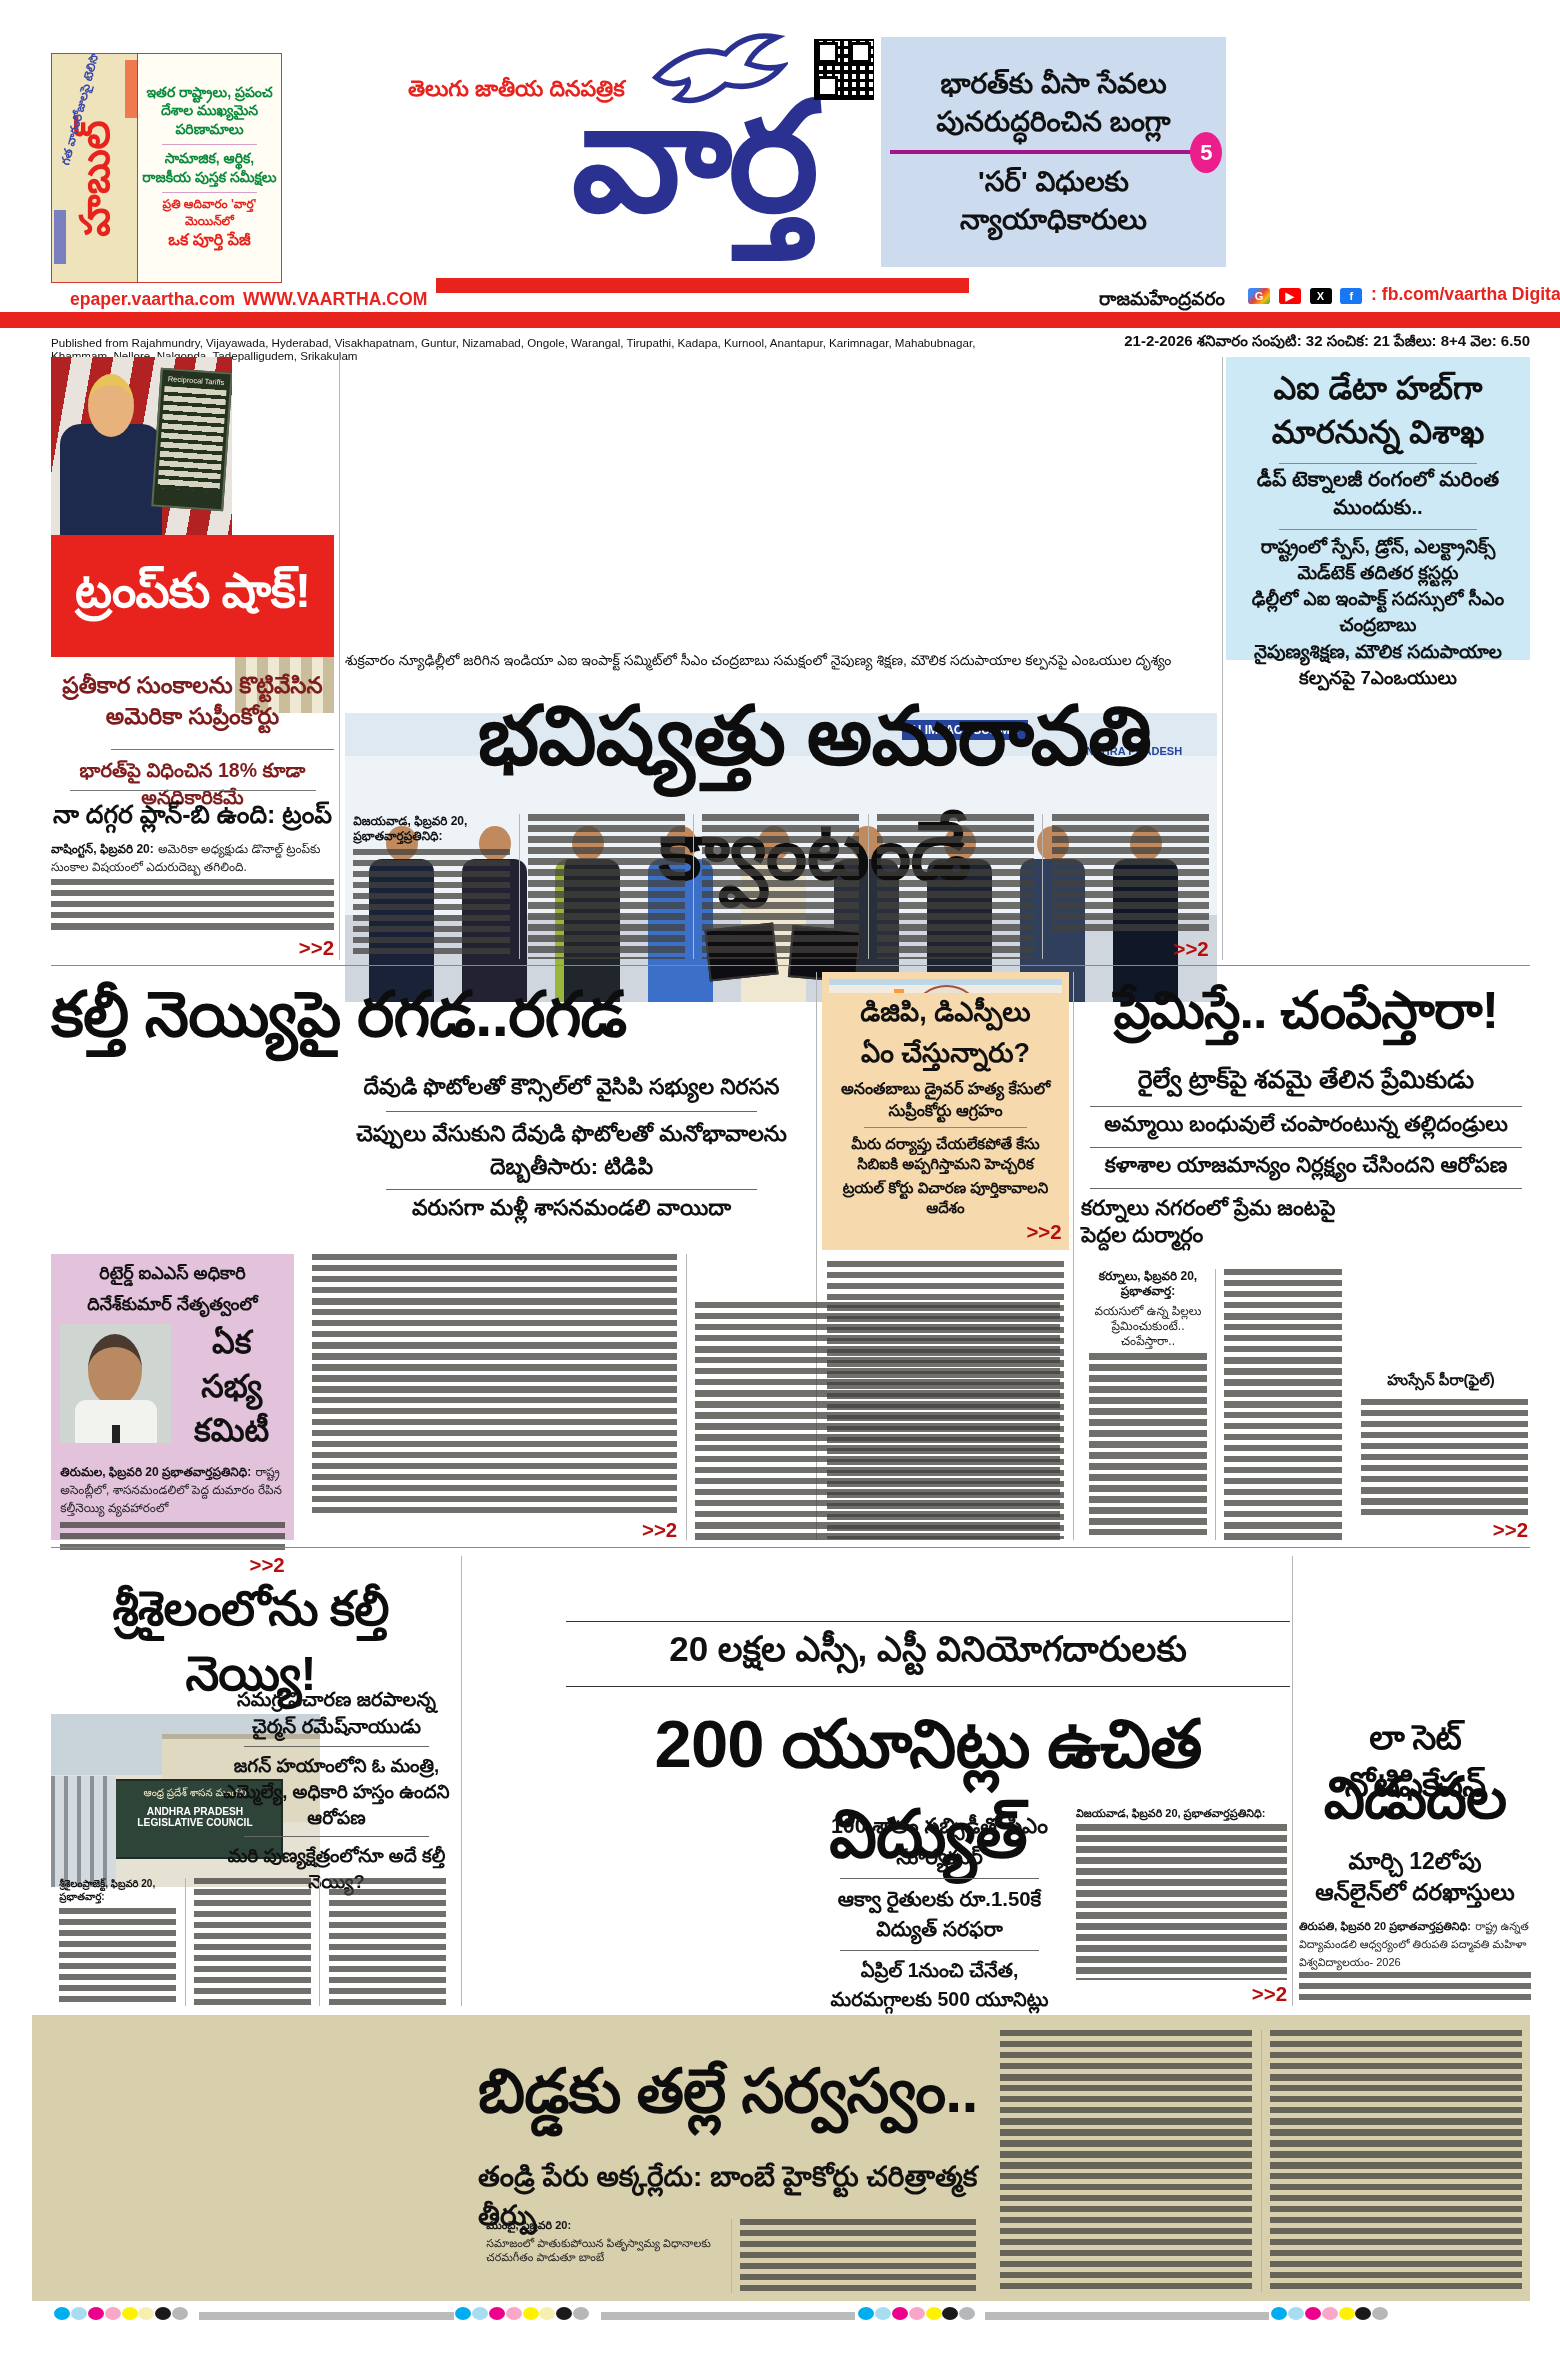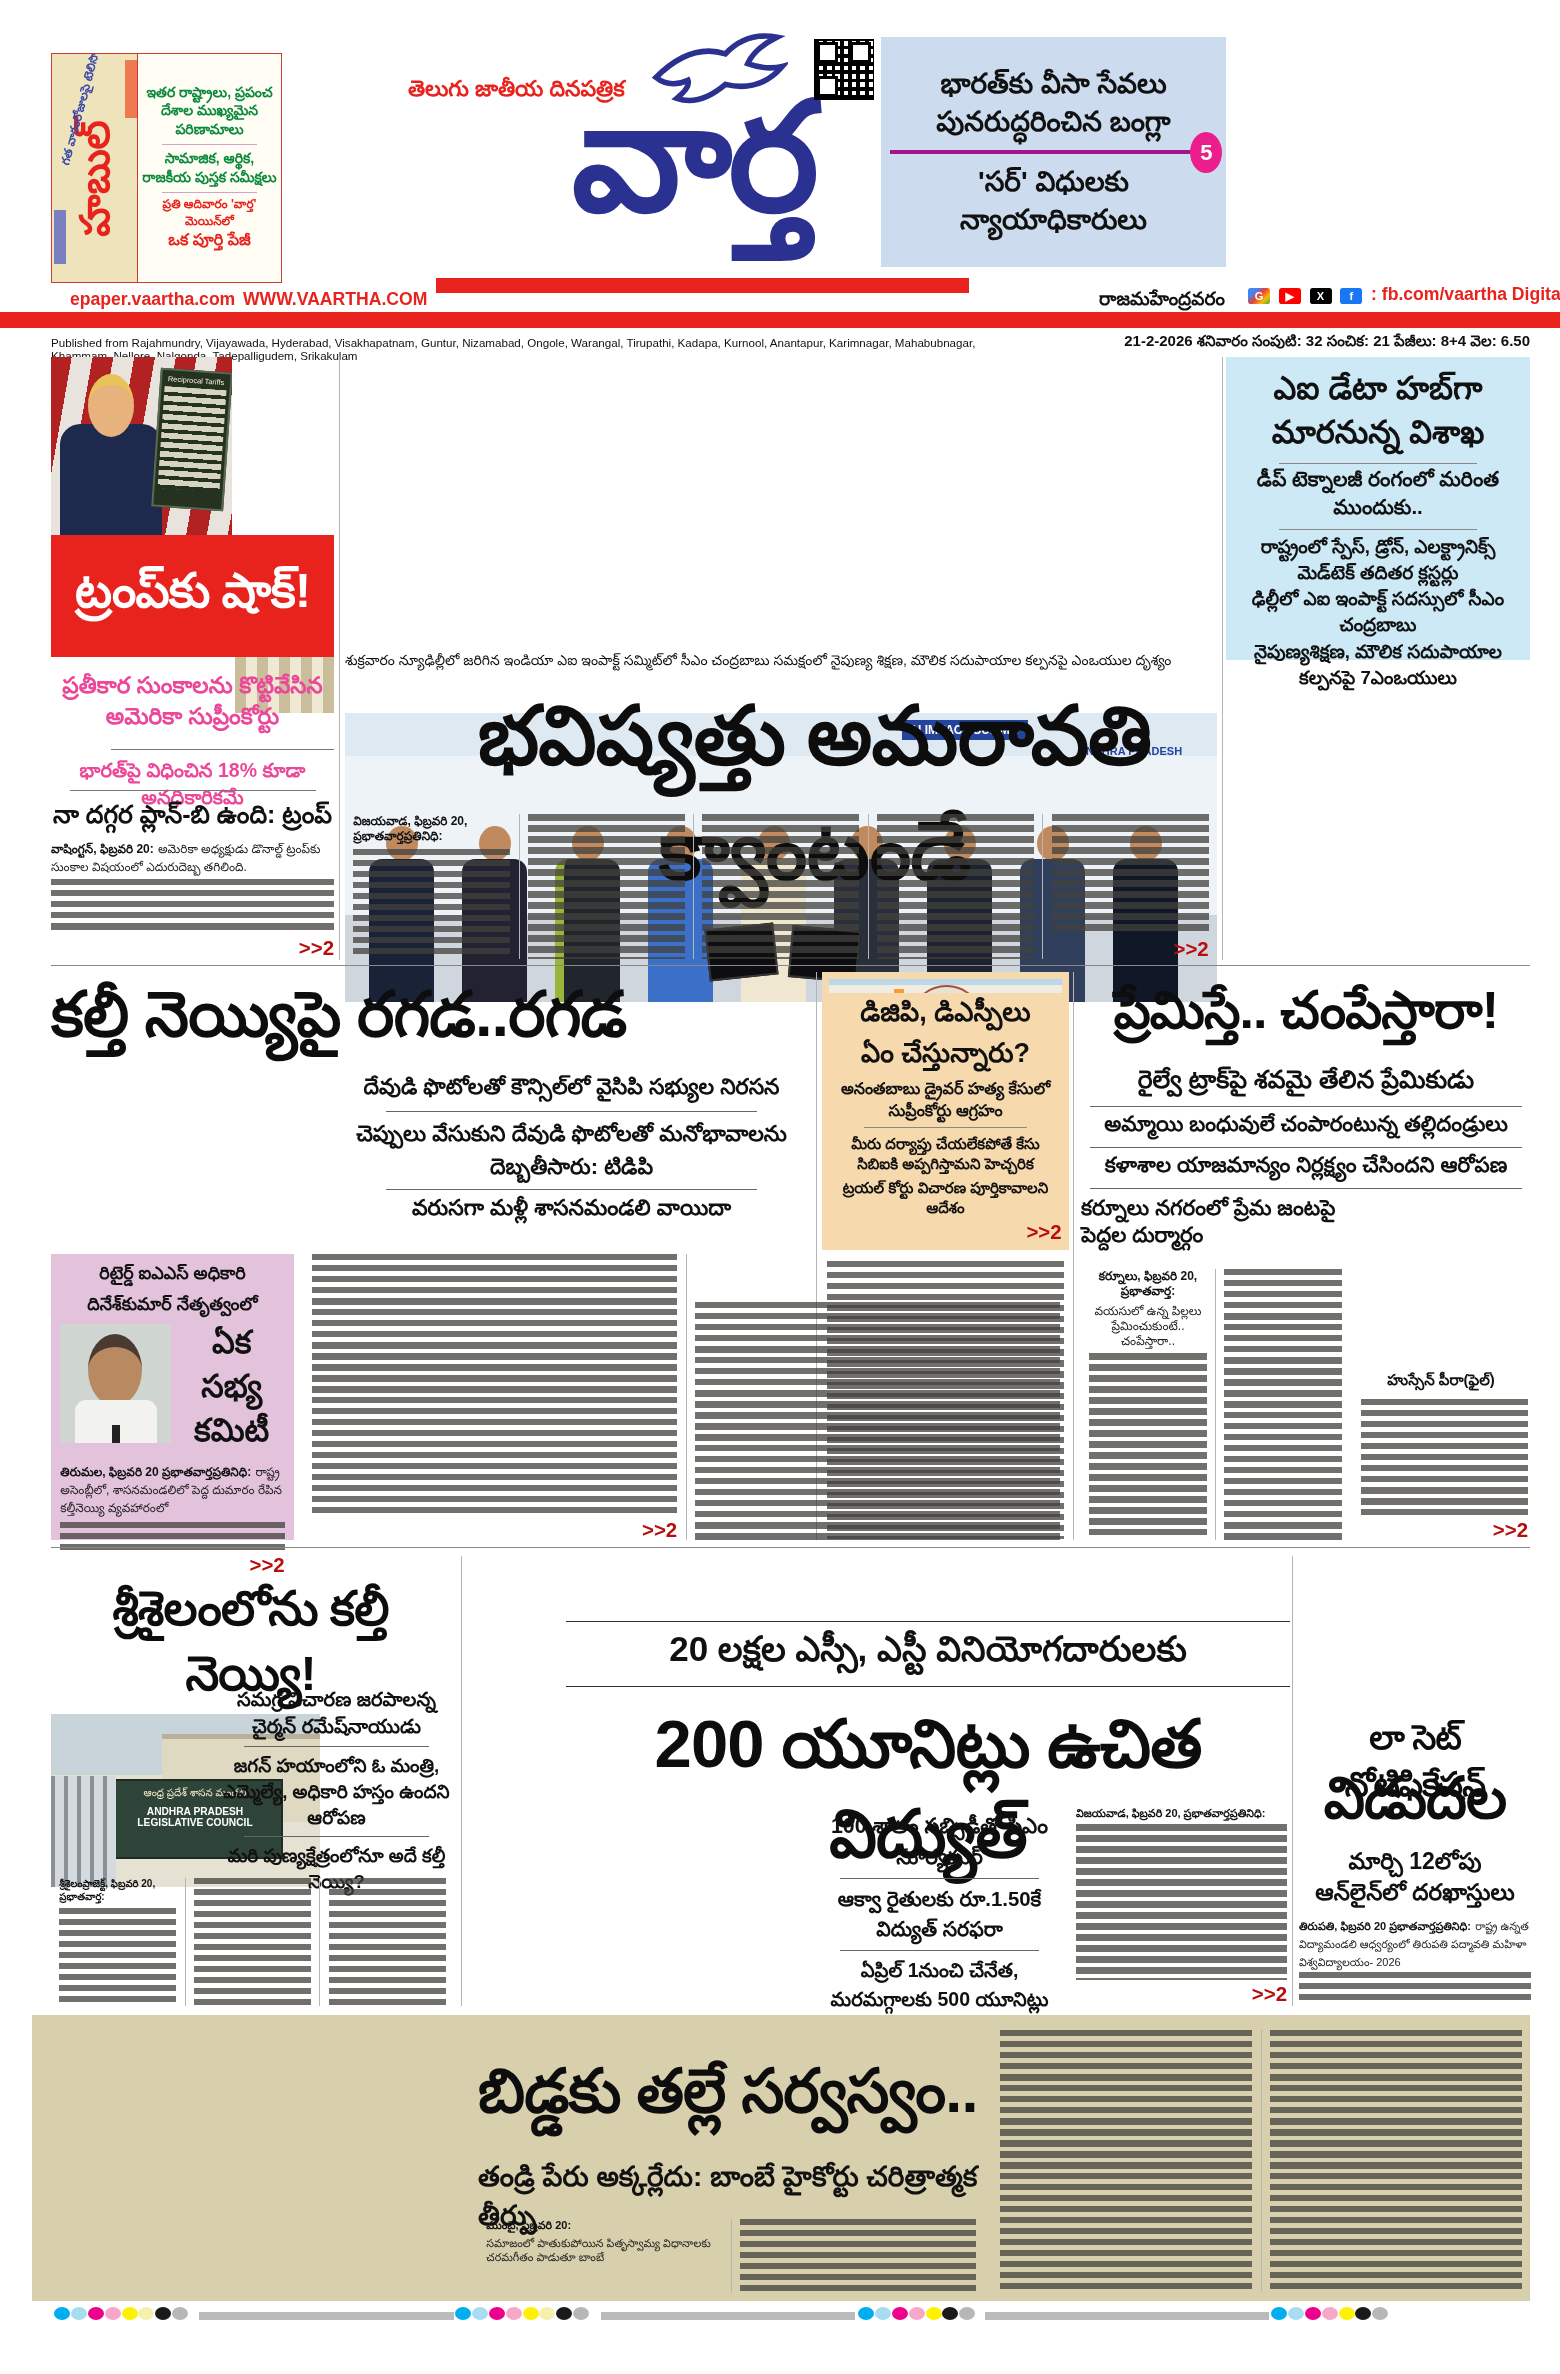--- a/index.html
+++ b/index.html
@@ -1,21 +1,21 @@
 <!DOCTYPE html>
 <html style="font-size:15px"><head>
 <meta charset="utf-8">
 <style>
   html,body{margin:0;padding:0;background:#fff;font-family:"Liberation Sans",sans-serif;}
   #page{position:relative;width:1560px;height:2375px;background:#fff;overflow:hidden;}
   .abs{position:absolute;}
   .c{text-align:center;}
   .b{font-weight:bold;}
   .red{color:#e8231e;}
-  .navy{color:#ec4899;}
+  .navy{color:#7f1d1d;}
   .grn{color:#0a8a3a;}
   .blk{color:#111;}
   
   .tx{flex:1 1 auto;min-height:28px;opacity:.75;
       background:repeating-linear-gradient(180deg,#41403c 0 6.5px,transparent 6.5px 11px);}
   .cols{display:flex;align-items:stretch;}
   .col{flex:1;display:flex;flex-direction:column;gap:4.6px;padding:0 8.3px;}
   .col+.col{border-left:0.9px solid #b5b5b5;}
   .dl{font-weight:bold;font-size:12px;color:#111;line-height:1.25;}
   .body-start{font-size:12px;color:#222;line-height:1.25;}

